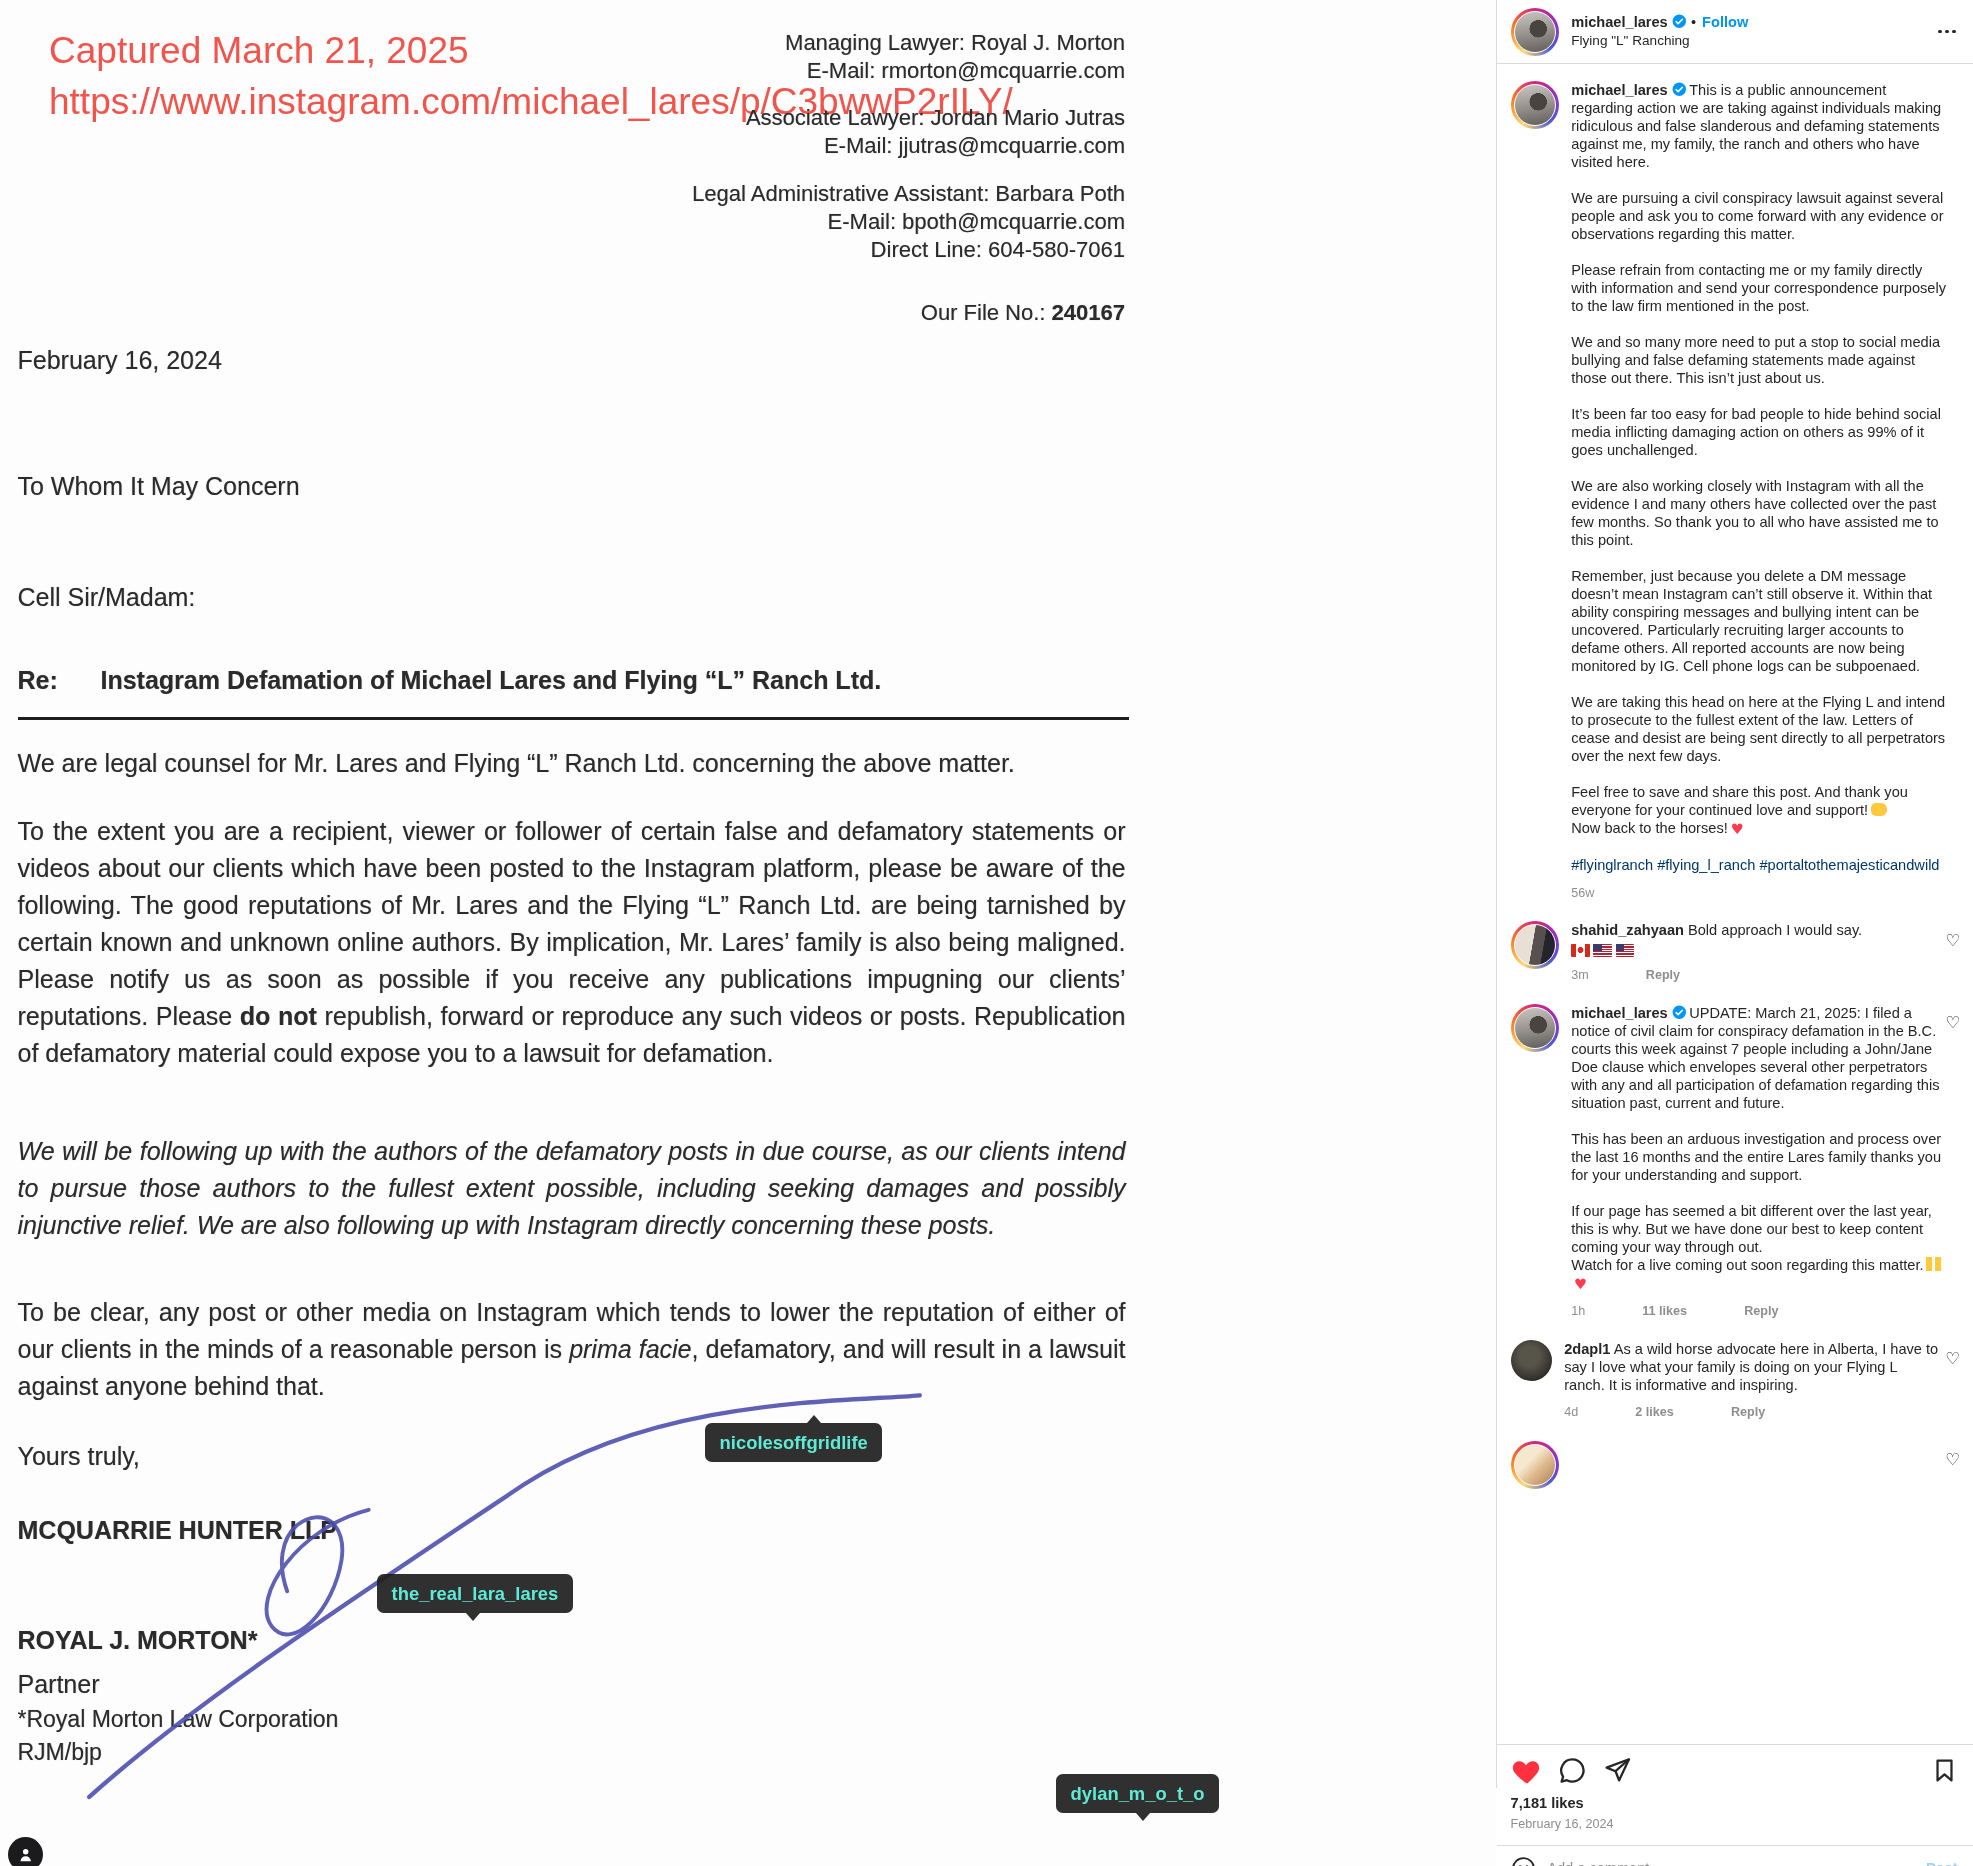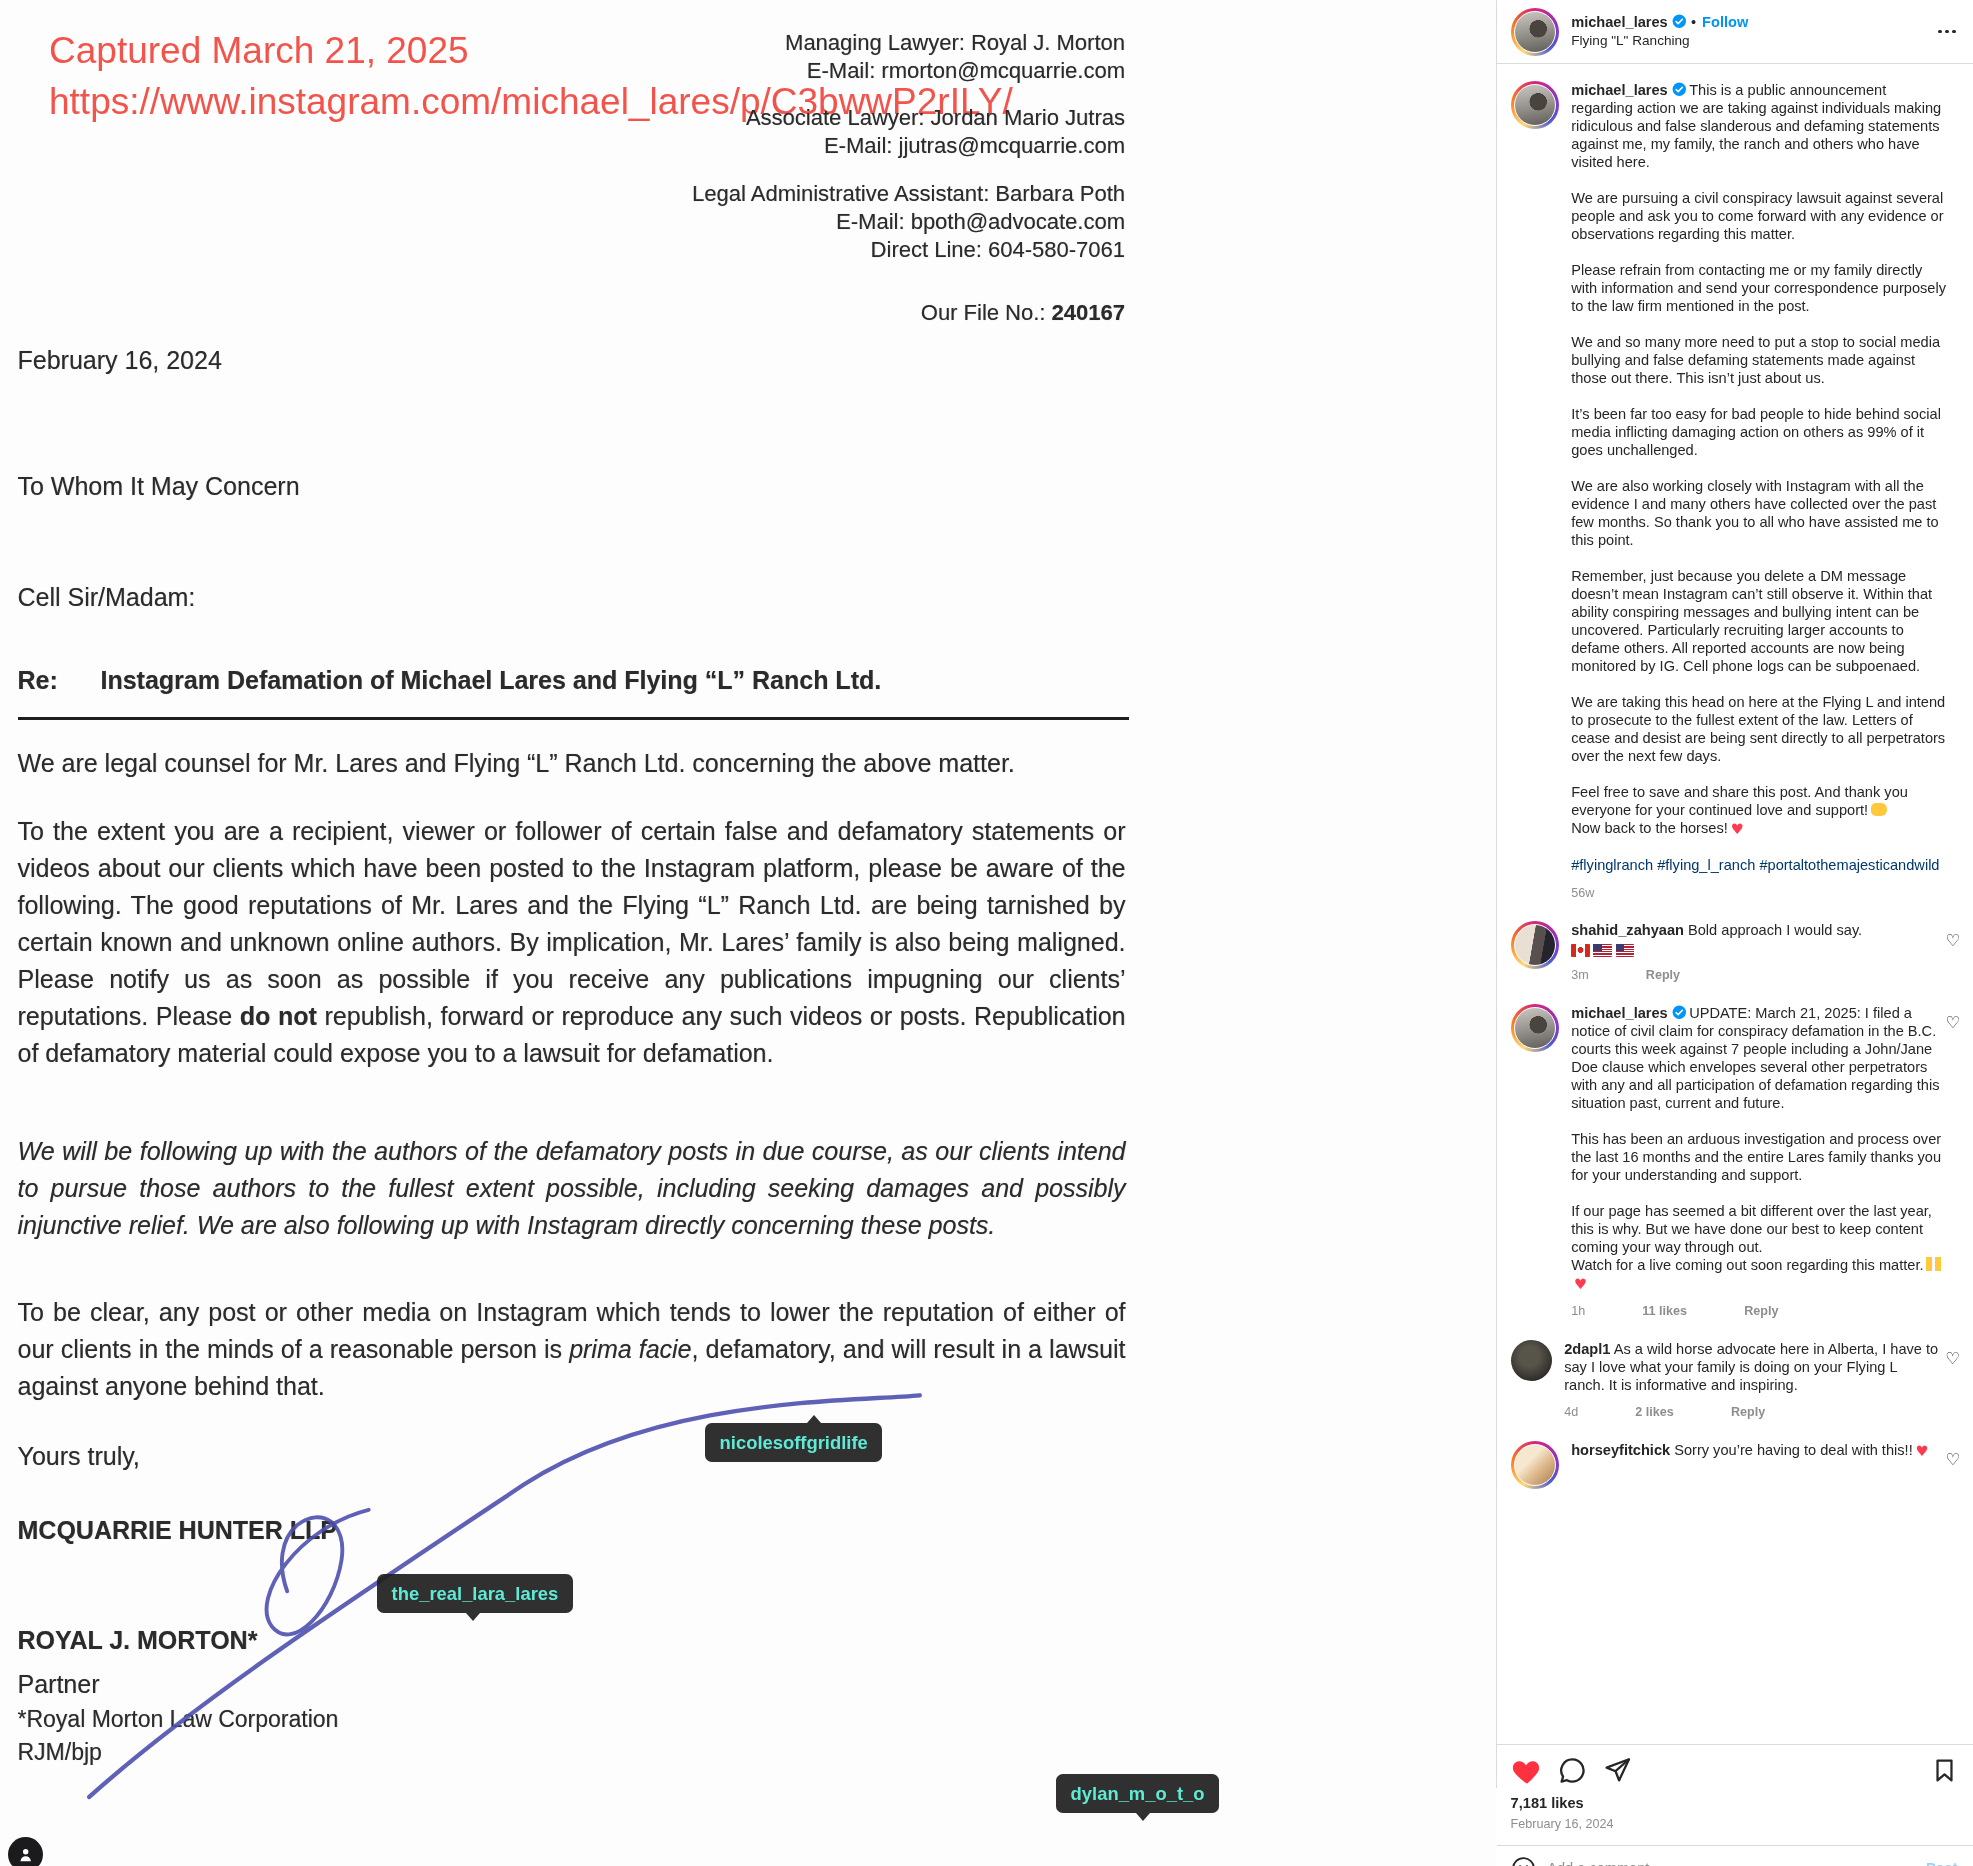--- a/index.html
+++ b/index.html
@@ -105,21 +105,21 @@
       <div class="grp">
         <div>Managing Lawyer: Royal J. Morton</div>
         <div>E-Mail: rmorton@mcquarrie.com</div>
       </div>
       <div class="grp">
         <div>Associate Lawyer:  Jordan Mario Jutras</div>
         <div>E-Mail:  jjutras@mcquarrie.com</div>
       </div>
       <div class="grp grp3">
         <div>Legal Administrative Assistant: Barbara Poth</div>
-        <div>E-Mail: bpoth@advocate.com</div>
+        <div>E-Mail: bpoth@mcquarrie.com</div>
         <div>Direct Line: 604-580-7061</div>
       </div>
       <div>
         <span>Our File No.: </span><span class="b">240167</span>
       </div>
     </div>
 
     <div class="letter-block letter-text" style="top:342px;">February 16, 2024</div>
     <div class="letter-block letter-text" style="top:468px;">To Whom It May Concern</div>
     <div class="letter-block letter-text" style="top:579px;">Cell Sir/Madam:</div>
@@ -279,24 +279,20 @@
             <span class="mb">Reply</span>
           </div>
         </div>
         <div class="heartcol"><span>♡</span></div>
       </div>
 
       <div class="comment-row">
         <div class="ring">
             <div class="av av-horsey"></div>
           </div>
-        <div class="c-text">
-          <span class="uname">horseyfitchick</span>
-          <span>Sorry you’re having to deal with this!!</span><span class="emj emj-heart">♥</span>
-        </div>
         <div class="heartcol"><span>♡</span></div>
       </div>
     </div>
 
     <div class="p-actions">
       <svg width="32" height="29" viewBox="0 0 24 22">
         <path d="M12 21s-7.6-5-10.1-9.4C.3 8.3 2 4.4 5.7 4c2.1-.2 4.1.9 5.1 2.6.3.5.6.5.9 0 1-1.7 3-2.8 5.1-2.6 3.7.4 5.4 4.3 3.8 7.6C18.1 16 12 21 12 21z" fill="#ff3040"></path>
       </svg>
       <svg width="29" height="29" viewBox="0 0 24 24">
         <path d="M12 2.8a9.2 9.2 0 1 1-4.6 17.2L3 21.2l1.2-4.1A9.2 9.2 0 0 1 12 2.8z" fill="none" stroke="#262626" stroke-width="1.9" stroke-linejoin="round"></path>

